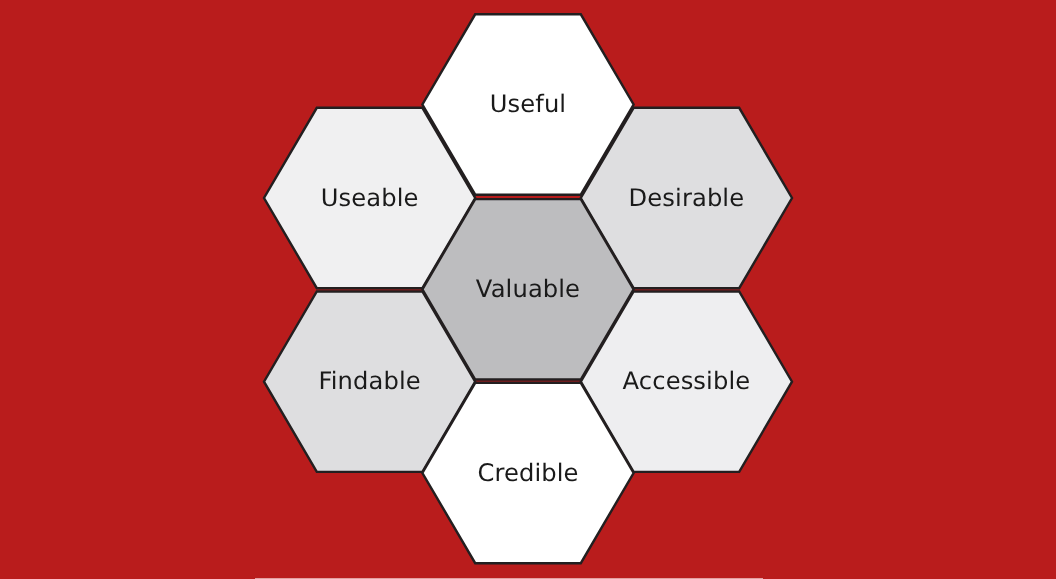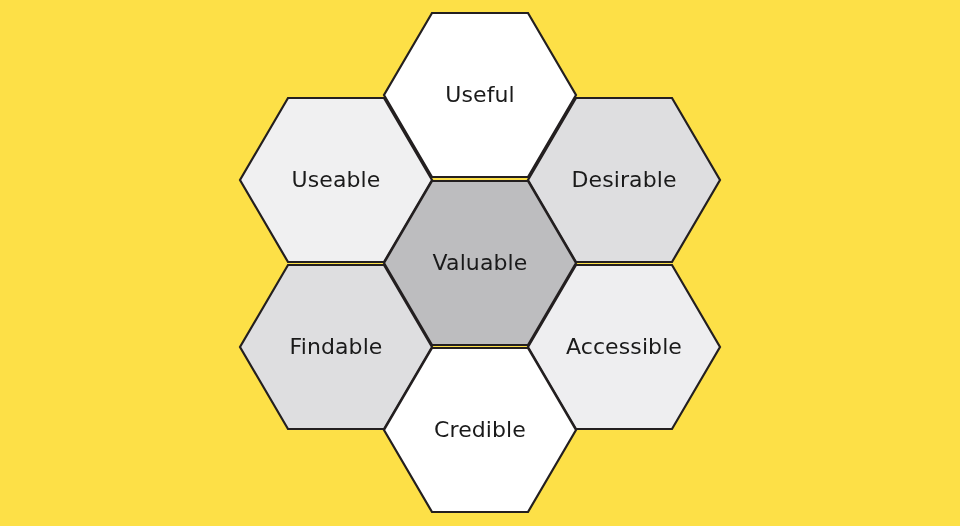--- a/index.html
+++ b/index.html
@@ -37,21 +37,21 @@
     font-size: 22px;
     fill: #1a1a1a;
     text-anchor: middle;
     dominant-baseline: middle;
     letter-spacing: 0.1px;
   }
 </style>
 </head>
 <body style="background: rgb(255, 255, 255);">
 
-<div id="honeycomb-diagram" style="background: #fde047;">
+<div id="honeycomb-diagram" style="background: #b91c1c;">
   <svg id="honeycomb-svg" viewBox="0 0 960 526" xmlns="http://www.w3.org/2000/svg">
 
     <g>
       <polygon class="hex-shape" points="432,13 528,13 576,95 528,177 432,177 384,95" fill="#ffffff" stroke="#231f20"></polygon>
       <text class="hex-label" x="480" y="96" fill="#1a1a1a">Useful</text>
     </g>
 
     <g>
       <polygon class="hex-shape" points="288,98 384,98 432,180 384,262 288,262 240,180" fill="#f0f0f1" stroke="#231f20"></polygon>
       <text class="hex-label" x="336" y="181" fill="#1a1a1a">Useable</text>

